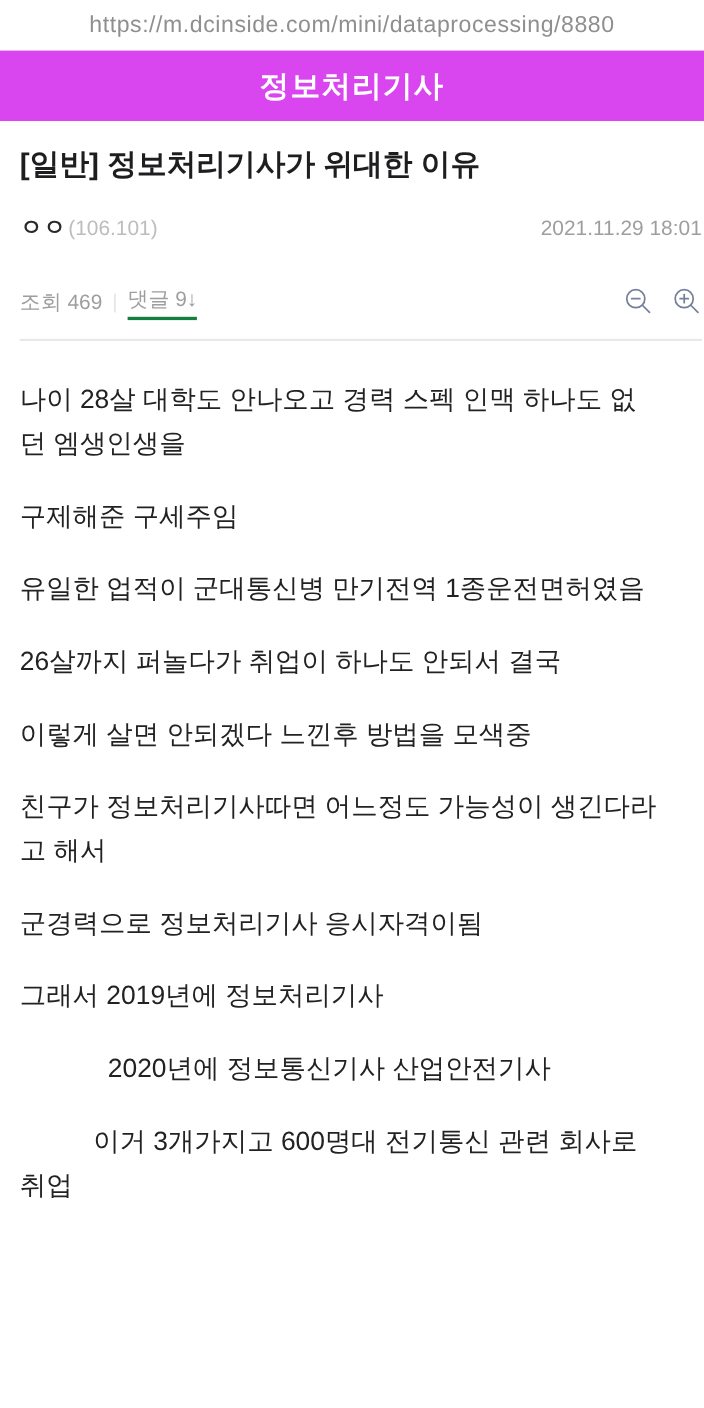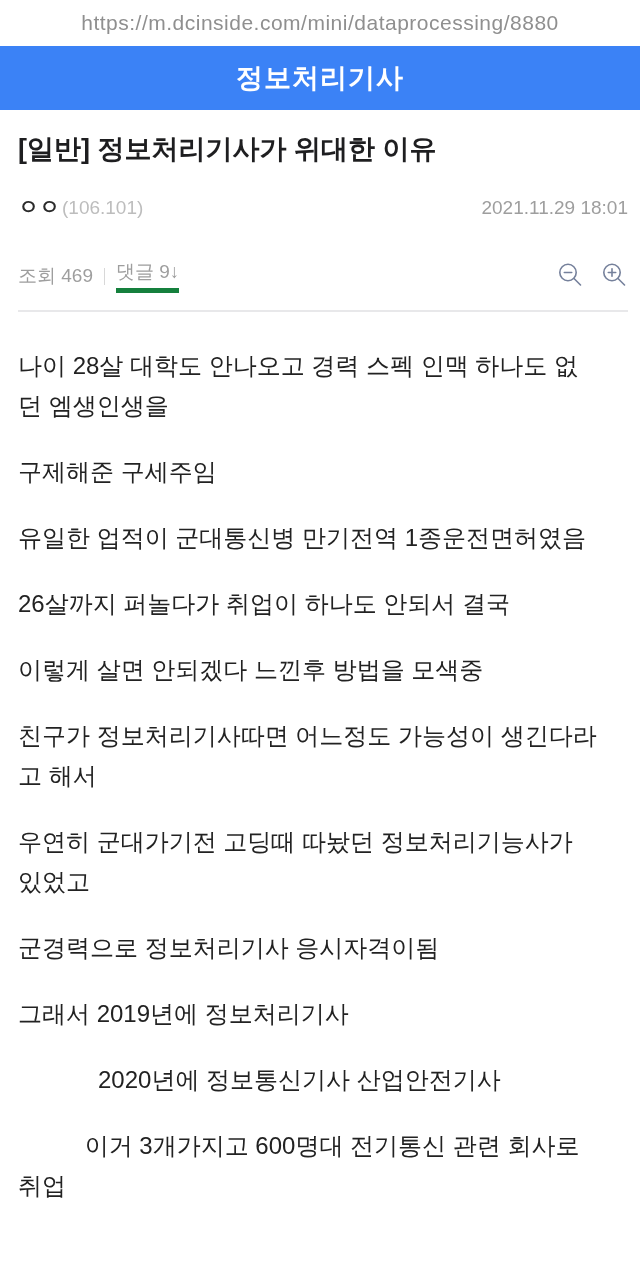--- a/index.html
+++ b/index.html
@@ -25,34 +25,34 @@
   }
   .url-text {
     color: #8f8f8f;
     font-size: 21px;
     letter-spacing: 0.5px;
     white-space: nowrap;
   }
   
   .app-header {
     height: 64px;
-    background: #3b82f6;
+    background: #d946ef;
     display: flex;
     align-items: center;
     justify-content: center;
   }
   .app-header .gallery-title {
     color: #ffffff;
     font-size: 27px;
     font-weight: 700;
     letter-spacing: 1px;
   }
   
   .post-head {
-    padding: 20px 12px 0 18px;
+    padding: 20px 2px 0 18px;
   }
   .post-title {
     margin: 2px 0 26px 0;
     font-size: 27px;
     line-height: 1.3;
     font-weight: 700;
     color: #1e1e20;
   }
   .meta-row-1 {
     display: flex;
@@ -90,21 +90,21 @@
   .meta-divider {
     width: 1px;
     height: 17px;
     background: #d8d8d8;
     margin: 0 11px;
   }
   .comments-link {
     font-size: 19px;
     color: #9e9e9e;
     text-decoration: none;
-    border-bottom: 5px solid #15803d;
+    border-bottom: 3px solid #15803d;
     padding-bottom: 3px;
     cursor: pointer;
   }
   .zoom-buttons {
     display: flex;
     align-items: center;
     gap: 16px;
   }
   .zoom-btn {
     background: none;
@@ -193,22 +193,20 @@
 
   <div class="post-body">
     <p>나이 28살 대학도 안나오고 경력 스펙 인맥 하나도 없
 던 엠생인생을</p>
     <p>구제해준 구세주임</p>
     <p>유일한 업적이 군대통신병 만기전역 1종운전면허였음</p>
     <p>26살까지 퍼놀다가 취업이 하나도 안되서 결국</p>
     <p>이렇게 살면 안되겠다 느낀후 방법을 모색중</p>
     <p>친구가 정보처리기사따면 어느정도 가능성이 생긴다라
 고 해서</p>
-    <p>우연히 군대가기전 고딩때 따놨던 정보처리기능사가
-있었고</p>
     <p>군경력으로 정보처리기사 응시자격이됨</p>
     <p>그래서 2019년에 정보처리기사</p>
     <p>            2020년에 정보통신기사 산업안전기사</p>
     <p>          이거 3개가지고 600명대 전기통신 관련 회사로
 취업</p>
   </div>
 
 </div>
 
 </body></html>

